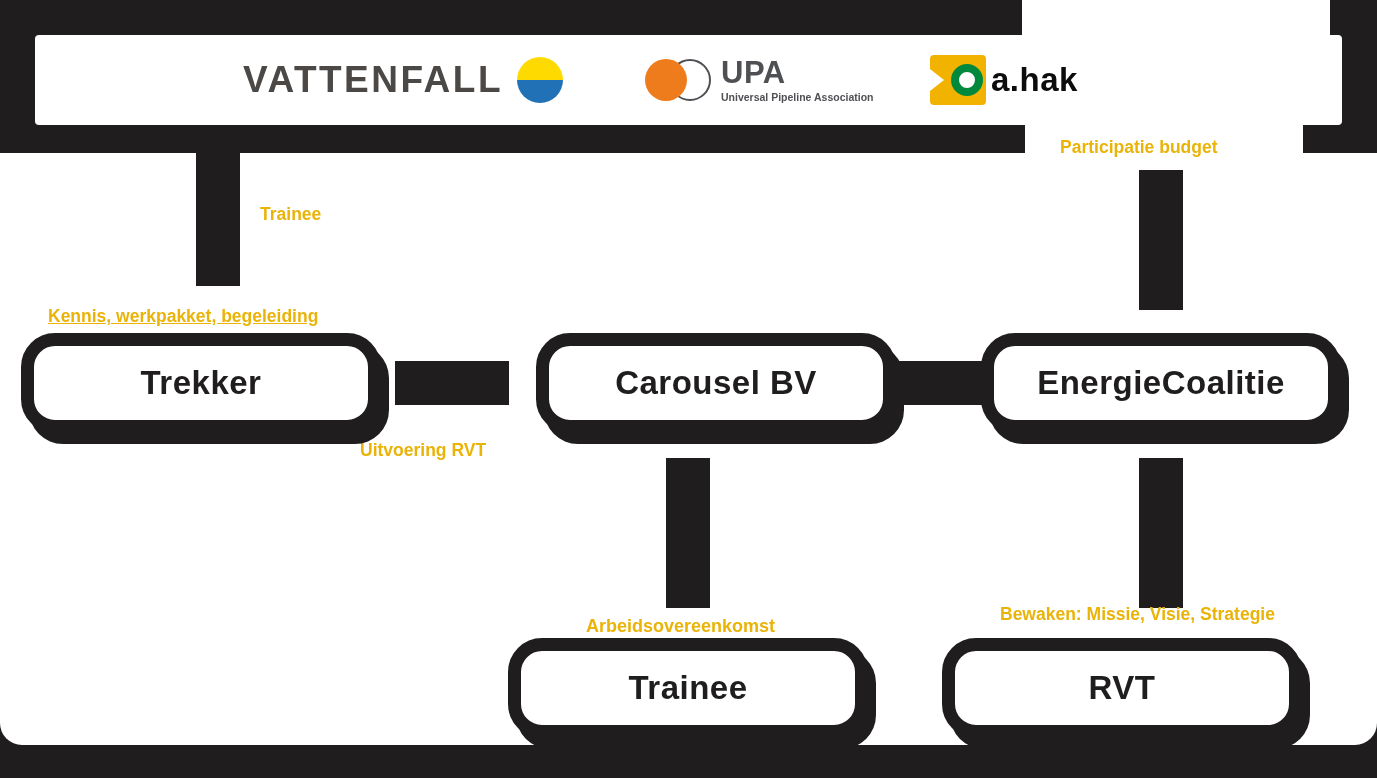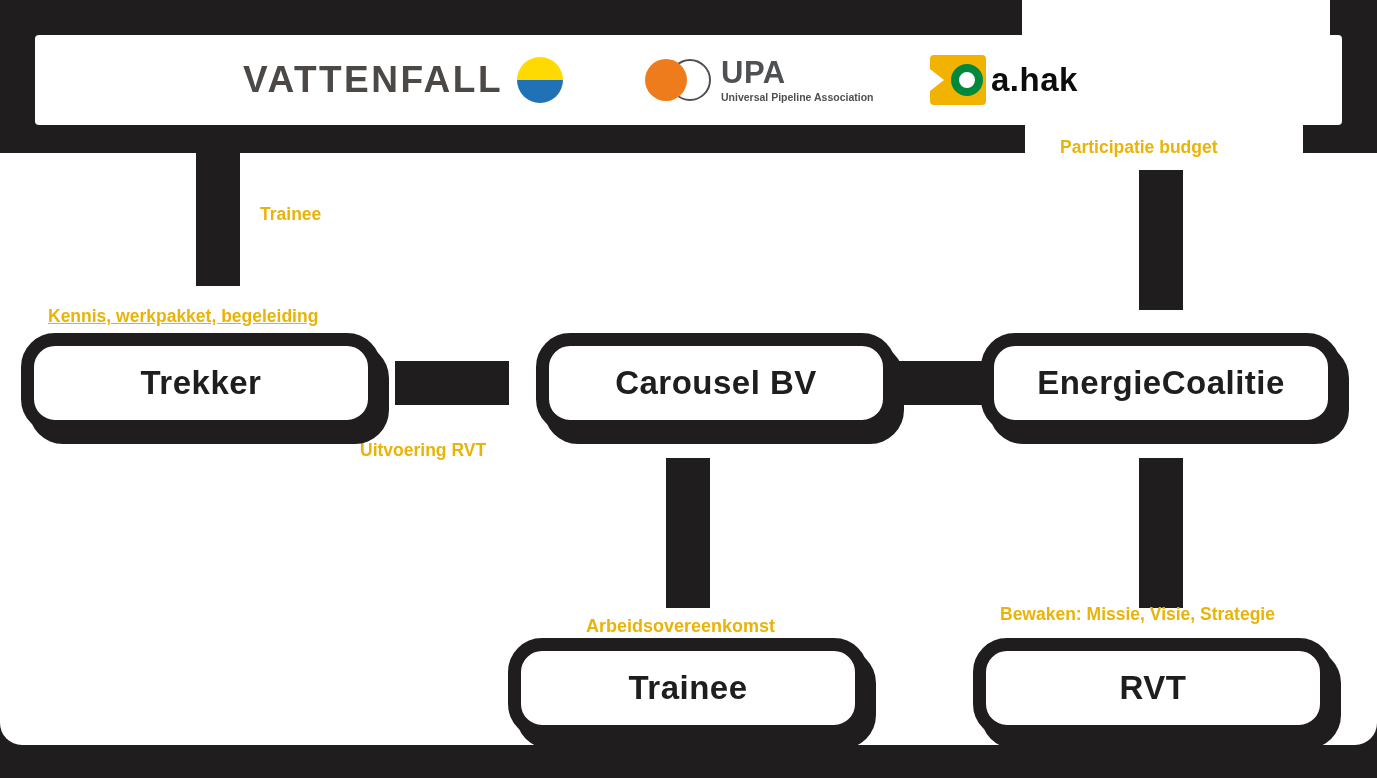--- a/index.html
+++ b/index.html
@@ -43,21 +43,21 @@
   .node { position:absolute; width:360px; height:100px; background:#ffffff;
           border:13px solid #1f1d1d; border-radius:34px;
           box-shadow:8px 11px 0 #1f1d1d;
           display:flex; align-items:center; justify-content:center; }
   .node-label { font-size:33px; font-weight:800; color:#1f1d1d; letter-spacing:0.5px; }
 
   #n-trekker  { left:21px;  top:333px; }
   #n-carousel { left:536px; top:333px; }
   #n-energie  { left:981px; top:333px; }
   #n-trainee  { left:508px; top:638px; }
-  #n-rvt      { left:973px; top:638px; }
+  #n-rvt      { left:942px; top:638px; }
 
   #c-trekker-top      { left:196px;  top:146px; width:44px;  height:140px; }
   #c-trekker-carousel { left:395px;  top:361px; width:114px; height:44px; }
   #c-carousel-energie { left:868px;  top:361px; width:114px; height:44px; }
   #c-participatie     { left:1139px; top:170px; width:44px;  height:140px; }
   #c-carousel-trainee { left:666px;  top:458px; width:44px;  height:150px; }
   #c-energie-rvt      { left:1139px; top:458px; width:44px;  height:150px; }
 
   #l-trainee      { left:260px;  top:204px; }
   #l-kennis       { left:48px;   top:306px;text-decoration:underline; }

